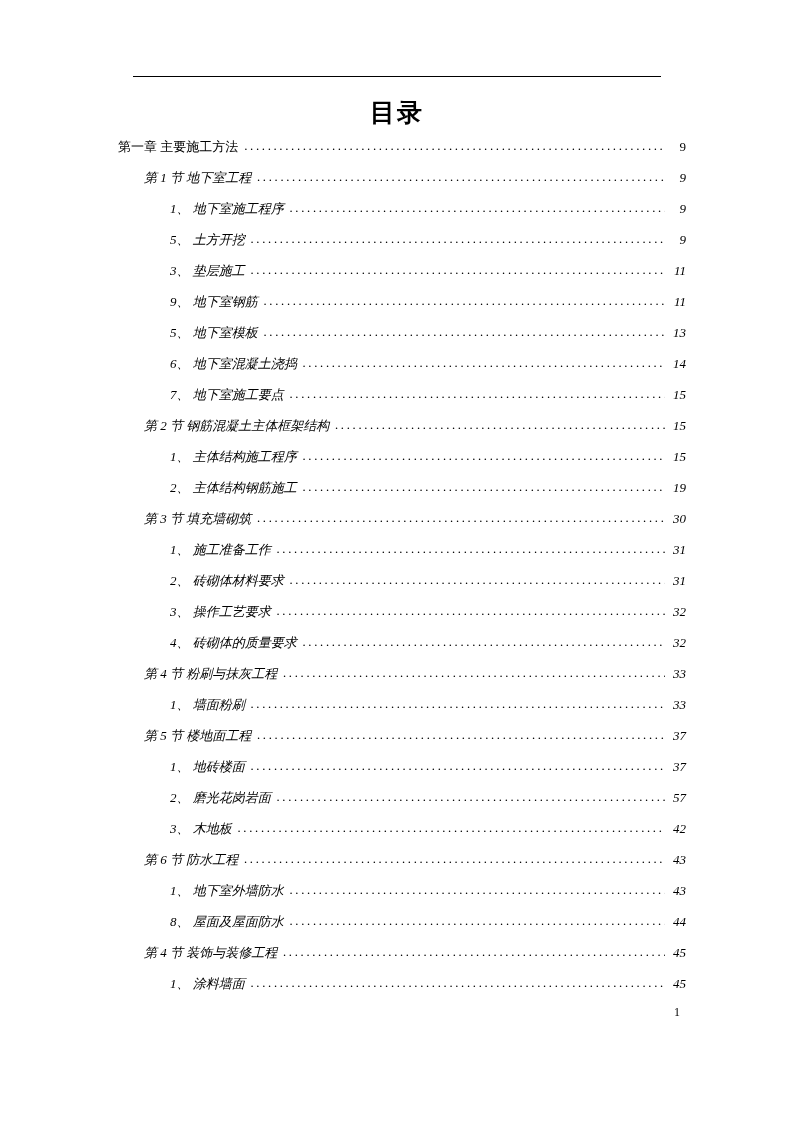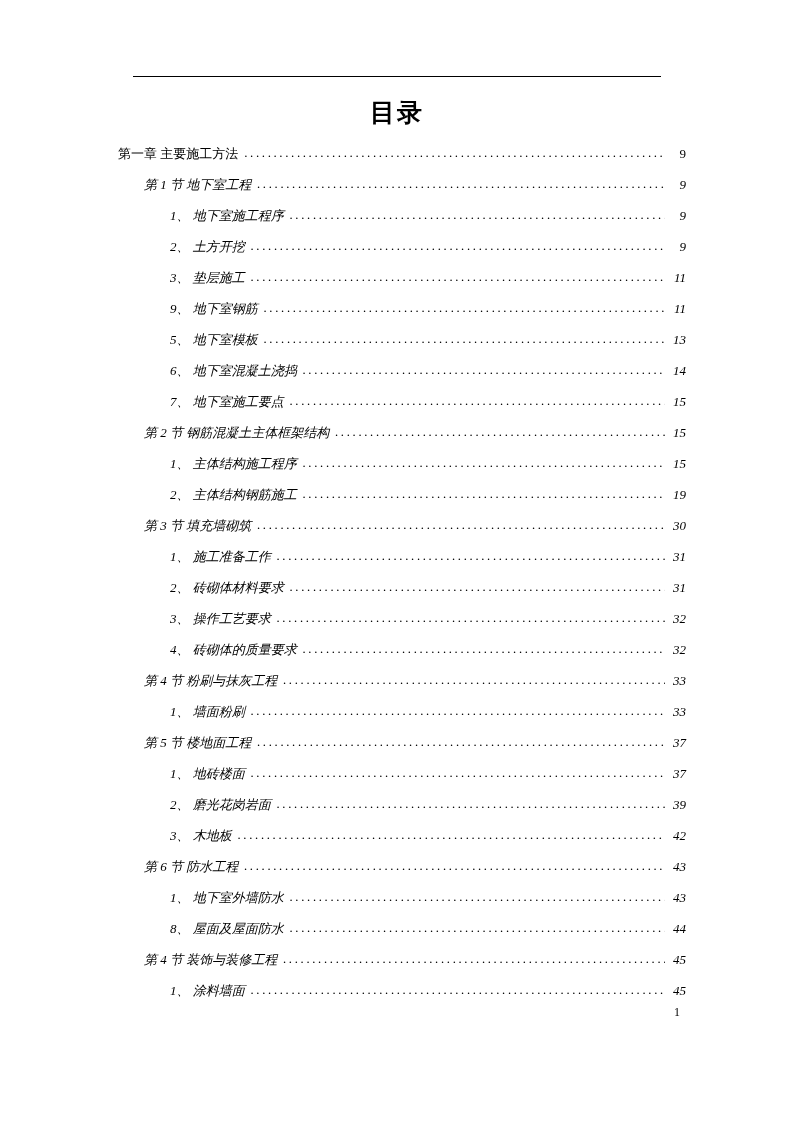--- a/index.html
+++ b/index.html
@@ -78,21 +78,20 @@
     text-align: right;
     min-width: 16px;
     padding-left: 3px;
   }
   .level-1 { margin-left: 0px; }
   .level-2 { margin-left: 26px; font-style: italic; }
   .level-3 { margin-left: 52px; font-style: italic; }
 
   .level-1 .label, .level-2 .label, .level-3 .label {
     font-family: "Liberation Serif", "DejaVu Serif", serif;
-    margin-top: 7px;
   }
   .footer-page {
     position: absolute;
     top: 1005px;
     left: 0;
     width: 794px;
     text-align: center;
     font-size: 12px;
     padding-left: 560px;
     box-sizing: border-box;
@@ -117,21 +116,21 @@
         <span class="label">第 1 节  地下室工程</span>
         <span class="dots">.........................................................................................</span>
         <span class="page-num">9</span>
       </div>
       <div class="toc-entry level-3">
         <span class="label">1、   地下室施工程序</span>
         <span class="dots">.........................................................................................</span>
         <span class="page-num">9</span>
       </div>
       <div class="toc-entry level-3">
-        <span class="label">2、   土方开挖</span>
+        <span class="label">5、   土方开挖</span>
         <span class="dots">.........................................................................................</span>
         <span class="page-num">9</span>
       </div>
       <div class="toc-entry level-3">
         <span class="label">3、   垫层施工</span>
         <span class="dots">.........................................................................................</span>
         <span class="page-num">11</span>
       </div>
       <div class="toc-entry level-3">
         <span class="label">9、   地下室钢筋</span>
@@ -209,21 +208,21 @@
         <span class="page-num">37</span>
       </div>
       <div class="toc-entry level-3">
         <span class="label">1、   地砖楼面</span>
         <span class="dots">.........................................................................................</span>
         <span class="page-num">37</span>
       </div>
       <div class="toc-entry level-3">
         <span class="label">2、   磨光花岗岩面</span>
         <span class="dots">.........................................................................................</span>
-        <span class="page-num">39</span>
+        <span class="page-num">57</span>
       </div>
       <div class="toc-entry level-3">
         <span class="label">3、   木地板</span>
         <span class="dots">.........................................................................................</span>
         <span class="page-num">42</span>
       </div>
       <div class="toc-entry level-2">
         <span class="label">第 6 节  防水工程</span>
         <span class="dots">.........................................................................................</span>
         <span class="page-num">43</span>

